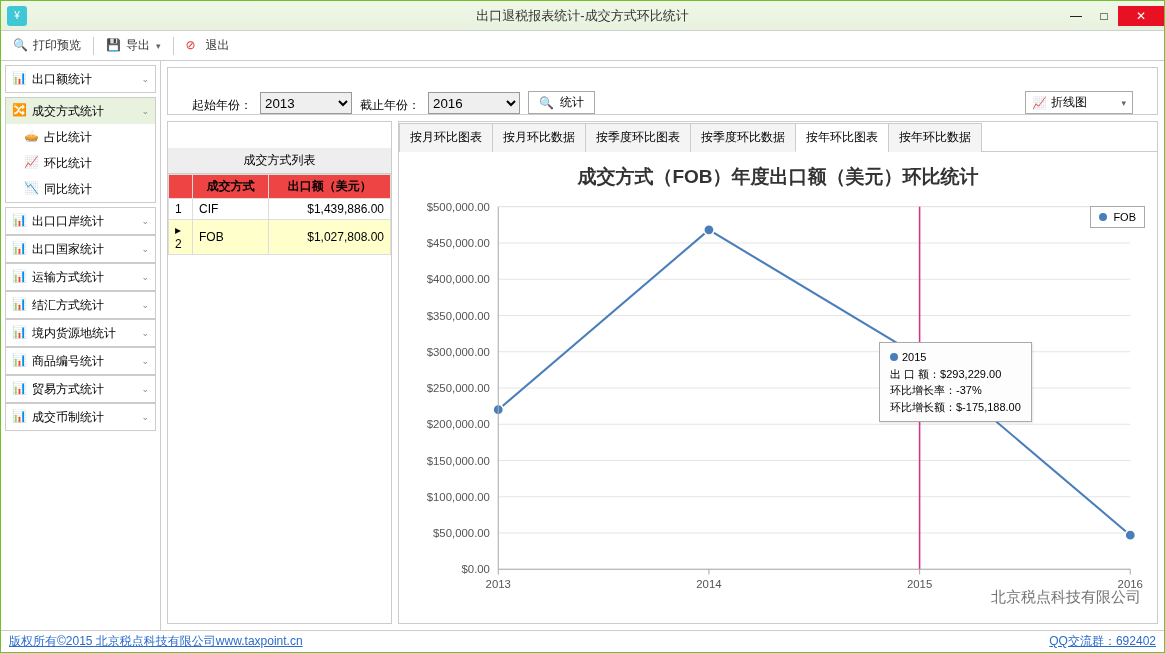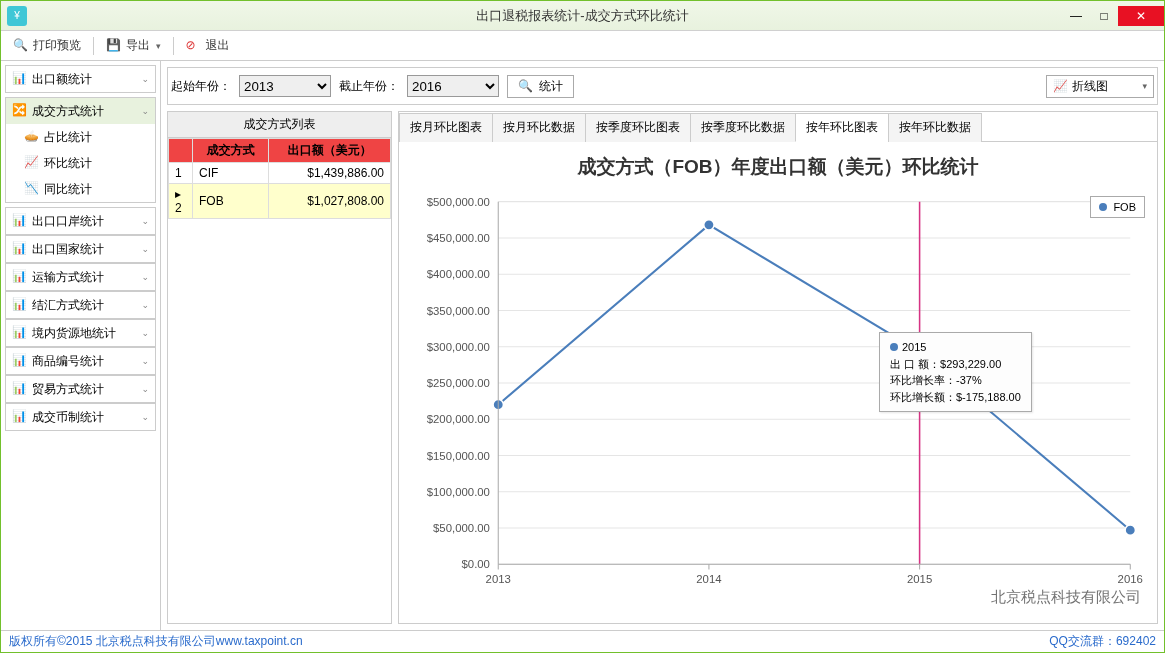--- a/index.html
+++ b/index.html
@@ -17,43 +17,43 @@
 .arrowdown::after { content:"▾"; font-size:9px; color:#666; margin-left:2px;}
 .main { flex:1; display:flex; overflow:hidden;}
 .sidebar { width:160px; border-right:1px solid #ccc; display:flex; flex-direction:column; padding:4px; gap:4px; background:#fff;}
 .sidegroup { border:1px solid #ccc; background:#fff; }
 .sideitem { height:26px; display:flex; align-items:center; padding:0 6px; cursor:pointer; gap:4px;}
 .sideitem .ico{ width:16px; height:16px; display:inline-block; }
 .sideitem .chev { margin-left:auto; color:#888; font-size:9px;}
 .sideitem.selected { background:#e8f2de; }
 .sub .sideitem { padding-left:18px; }
 .content { flex:1; display:flex; flex-direction:column; }
-.filterbar { height:38px; border:1px solid #ccc; margin:6px; display:flex; align-items:center; padding:0 3px; gap:8px;}
+.filterbar { height:48px; border:1px solid #ccc; margin:6px; display:flex; align-items:flex-end; padding:0 24px; gap:8px;}
 .filterbar select { width:92px; height:22px; border:1px solid #999;}
 .statbtn { display:flex; align-items:center; gap:6px; border:1px solid #aaa; padding:2px 10px; cursor:pointer; background:#fff;}
 .chartsel { margin-left:auto; display:flex; align-items:center; gap:4px; border:1px solid #aaa; padding:2px 6px; width:108px; justify-content:space-between;}
 .midrow { flex:1; display:flex; margin:0 6px 6px 6px; gap:6px; overflow:hidden;}
 .tablepane { width:225px; border:1px solid #ccc; display:flex; flex-direction:column; }
-.tablepane .hdr { background:#eee; border-bottom:1px solid #ccc; text-align:center; padding:4px 0; font-size:12px;}
+.tablepane .hdr { background:#eee; border-bottom:1px solid #ccc; text-align:center; padding:4px 0; font-size:12px;margin-top:26px;}
 .grid { flex:1; }
 .grid table { width:100%; border-collapse:collapse; font-size:12px;}
 .grid th, .grid td { border:1px solid #ddd; padding:3px 6px; text-align:left;}
 .grid th { background:#ef4444; text-align:center;}
 .grid td.num { text-align:right; }
 .grid tr.sel td { background:#ffffcc; }
 .totalrow { border-top:1px solid #ccc; padding:4px; text-align:right; font-size:12px;}
 .chartpane { flex:1; border:1px solid #ccc; display:flex; flex-direction:column;}
 .tabs { display:flex; border-bottom:1px solid #ccc; }
 .tab { padding:5px 10px; border:1px solid #ccc; border-bottom:none; margin-right:-1px; background:#f4f4f4; cursor:pointer; font-size:12px; position:relative; top:1px;}
 .tab.active { background:#fff; border-bottom:1px solid #fff;}
 .chartarea { flex:1; position:relative; padding:6px;}
 .charttitle { text-align:center; font-size:19px; font-weight:bold; margin:6px 0 2px 0; color:#333;}
 svg.chart { width:100%; height:calc(100% - 36px);}
 .footer { height:22px; border-top:1px solid #ccc; display:flex; align-items:center; padding:0 8px; font-size:12px;}
-.footer a { color:#2a6bcc; cursor:pointer;}
+.footer a { color:#2a6bcc; text-decoration:underline; cursor:pointer;}
 .footer .right { margin-left:auto; }
 .legendbox { position:absolute; right:12px; top:54px; border:1px solid #aaa; background:#fff; padding:4px 8px; font-size:11px; display:flex; align-items:center; gap:6px;}
 .legenddot { width:8px; height:8px; border-radius:50%; background:#4a7ebb; display:inline-block;}
 .tooltipbox { position:absolute; border:1px solid #aaa; background:#fdfdfd; padding:6px 10px; font-size:11px; line-height:1.5; box-shadow:1px 1px 2px rgba(0,0,0,.1);}
 .watermark { position:absolute; right:16px; bottom:16px; color:#737373; font-size:15px; font-family:"SimSun";}
 </style>
 </head>
 <body>
 
 <div class="titlebar">

